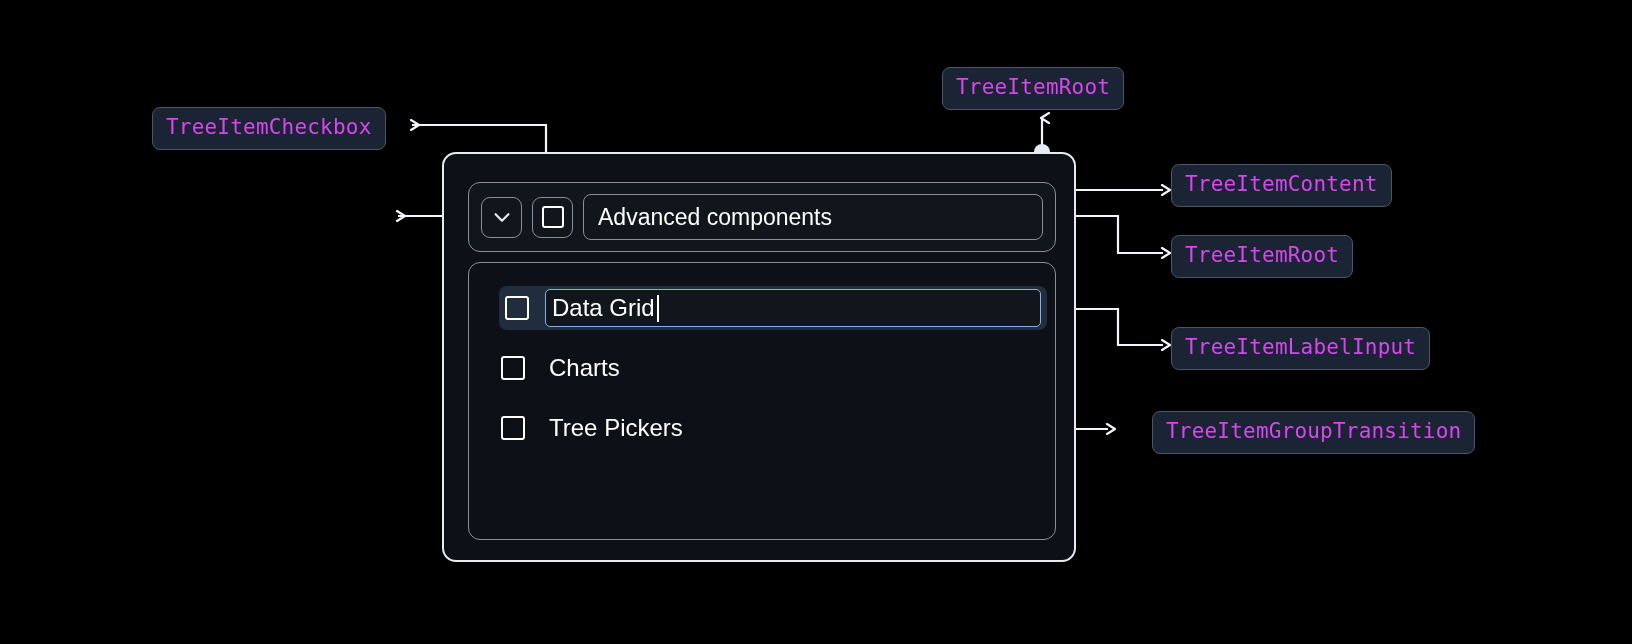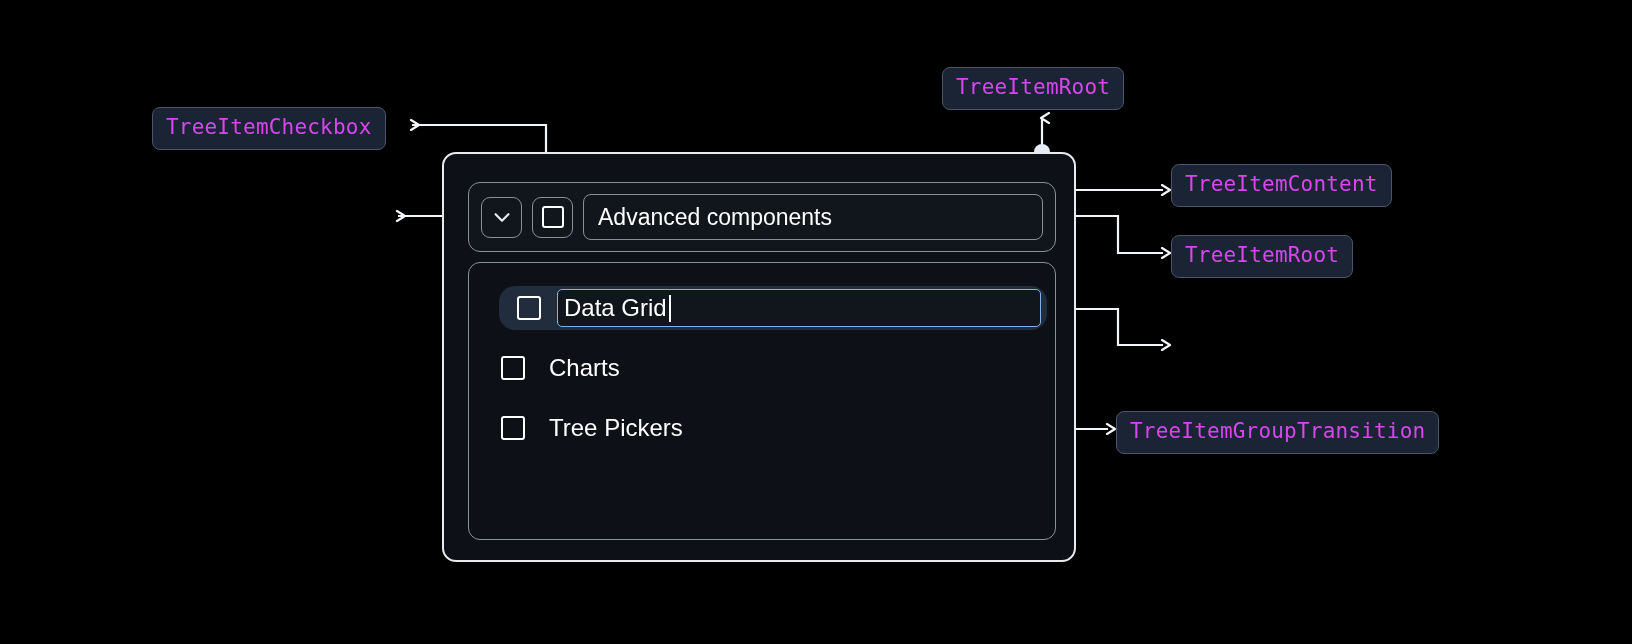--- a/index.html
+++ b/index.html
@@ -140,24 +140,24 @@
   .tree-row {
     height: 44px;
     display: flex;
     align-items: center;
     margin: 0 0 16px 0;
     padding-left: 32px;
     box-sizing: border-box;
   }
   .tree-row.selected {
     background: #212d3d;
-    border-radius: 16px;
+    border-radius: 8px;
     margin-left: 30px;
     margin-right: 8px;
-    padding-left: 18px;
+    padding-left: 6px;
   }
 
   .row-chk {
     width: 24px;
     height: 24px;
     box-sizing: border-box;
     border: 2.5px solid #ffffff;
     border-radius: 3px;
     flex: 0 0 auto;
   }
@@ -243,22 +243,23 @@
 
   <div class="pill" style="left:152px; top:107px;">TreeItemCheckbox</div>
 
 
   <div class="pill" style="left:942px; top:67px;">TreeItemRoot</div>
 
   <div class="pill" style="left:1171px; top:164px;">TreeItemContent</div>
 
   <div class="pill" style="left:1171px; top:235px;">TreeItemRoot</div>
 
-
-  <div class="pill" style="left:1116px; top:411px;">TreeItemGroupTransition</div>
+  <div class="pill" style="left:1171px; top:327px;">TreeItemLabelInput</div>
+
+  <div class="pill" style="left:1152px; top:411px;">TreeItemGroupTransition</div>
 
   <div id="tree-root">
 
     <div id="tree-content">
 
       <div class="icon-box">
         <svg width="22" height="22" viewBox="0 0 24 24" fill="none" stroke="#e8eaee" stroke-width="2.4" stroke-linecap="round" stroke-linejoin="round">
           <path d="M5 9 L12 16 L19 9"></path>
         </svg>
       </div>

